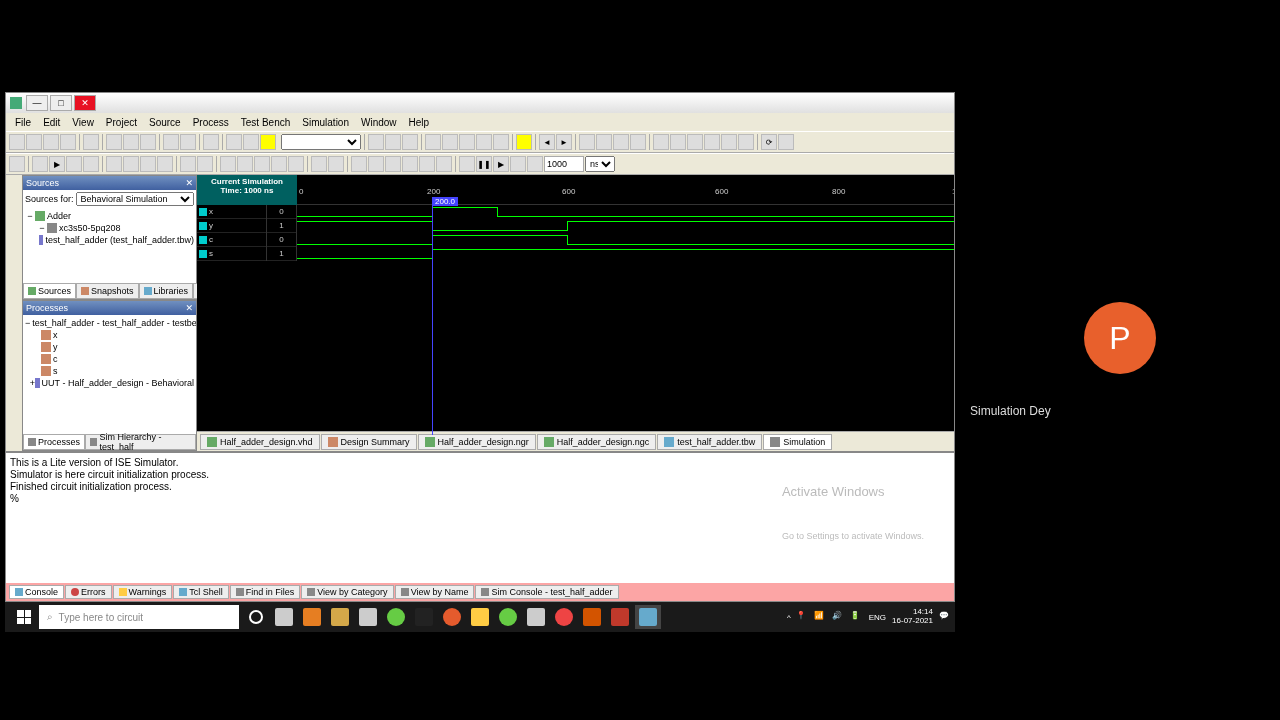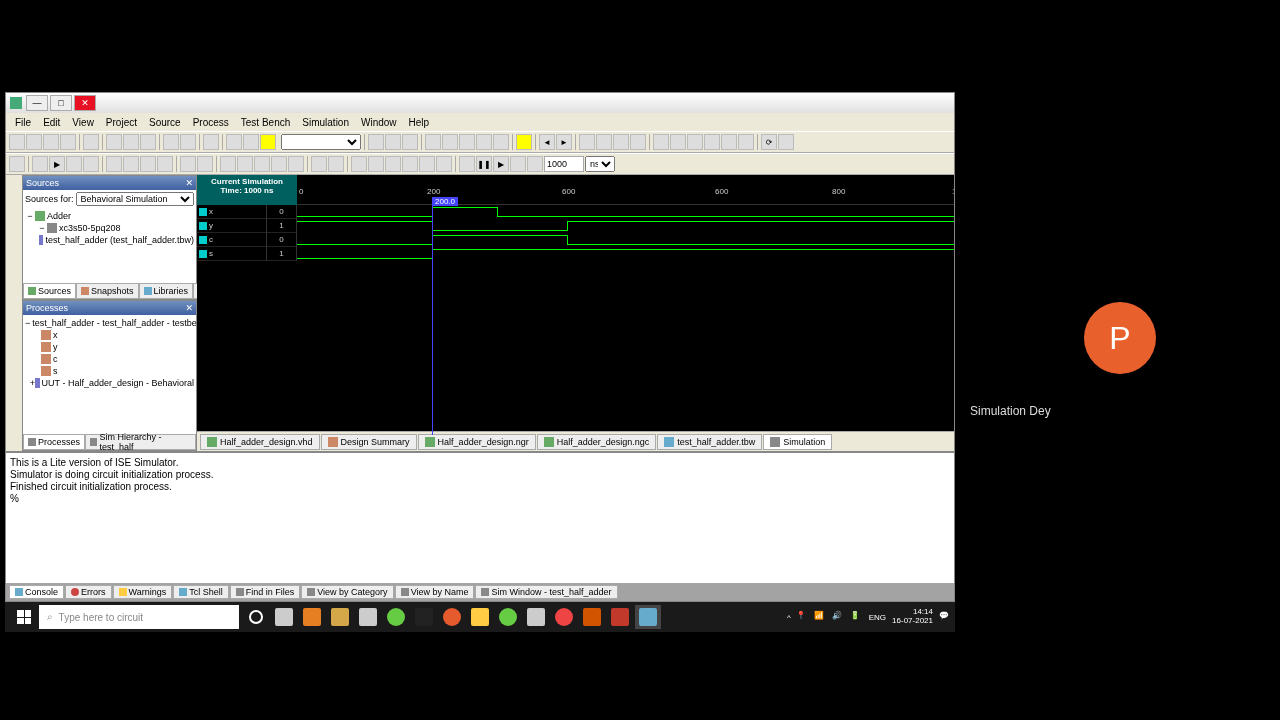--- a/index.html
+++ b/index.html
@@ -52,21 +52,21 @@
 .cursor-line { position: absolute; width: 1px; background: #44f; top: 0; bottom: 0; }
 .cursor-marker { position: absolute; background: #44f; color: #fff; font-size: 8px; padding: 0 3px; top: -14px; margin-top: 6px; }
 .edit-tabs { height: 20px; background: #ece9d8; display: flex; align-items: center; font-size: 9px; gap: 1px; padding: 0 3px; border-top: 1px solid #aaa; }
 .edit-tab { padding: 2px 6px; border: 1px solid #aaa; background: #eee; cursor: pointer; display: flex; align-items: center; gap: 3px; }
 .edit-tab.active { background: #fff; }
 .et-icon { width: 10px; height: 10px; background: #6a6; }
 .console-area { height: 150px; display: flex; flex-direction: column; border-top: 2px solid #888; }
 .console-text { flex: 1; background: #fff; font-family: 'Courier New', monospace; font-size: 10px; padding: 4px; overflow: auto; white-space: pre; position: relative; }
 .watermark { position: absolute; right: 30px; bottom: 10px; color: #bbb; font-size: 13px; font-family: 'Segoe UI'; }
 .watermark-sub { font-size: 9px; }
-.console-tabs { height: 18px; background: #a3a3a3; display: flex; font-size: 9px; align-items: center; gap: 1px; padding: 0 3px; }
+.console-tabs { height: 18px; background: #fca5a5; display: flex; font-size: 9px; align-items: center; gap: 1px; padding: 0 3px; }
 .c-tab { padding: 1px 5px; border: 1px solid #aaa; background: #eee; cursor: pointer; display: flex; align-items: center; gap: 2px; }
 .c-tab.active { background: #fff; }
 .ct-icon { width: 8px; height: 8px; }
 .taskbar { position: absolute; left: 5px; bottom: 88px; width: 950px; height: 30px; background: #1a1a1a; display: flex; align-items: center; padding: 0 4px; }
 .start-btn { width: 30px; height: 24px; display: flex; align-items: center; justify-content: center; cursor: pointer; }
 .win-logo { width: 14px; height: 14px; display: grid; grid-template-columns: 1fr 1fr; gap: 1px; }
 .win-logo span { background: #fff; }
 .search-box { flex: 0 0 200px; height: 24px; background: #fff; display: flex; align-items: center; padding: 0 8px; font-size: 10px; color: #888; gap: 6px; }
 .tb-apps { display: flex; gap: 2px; margin-left: 4px; }
 .tb-app { width: 26px; height: 24px; display: flex; align-items: center; justify-content: center; cursor: pointer; }
@@ -403,23 +403,27 @@
         <div class="edit-tab active">
             <span class="et-icon" style="background:#888"></span>
             <span>Simulation</span>
           </div>
       </div>
     </div>
   </div>
 
   <div class="console-area">
     <div class="console-text"><span>This is a Lite version of ISE Simulator.</span>
-<span>Simulator is doing circuit initialization process.</span>
+<span>Simulator is here circuit initialization process.</span>
 <span>Finished circuit initialization process.</span>
 <span>%</span>
+      <div class="watermark">
+        <div>Activate Windows</div>
+        <div class="watermark-sub">Go to Settings to activate Windows.</div>
+      </div>
     </div>
     <div class="console-tabs">
       <div class="c-tab active">
           <span class="ct-icon" style="background:#6ac"></span>
           <span>Console</span>
         </div>
       <div class="c-tab">
           <span class="ct-icon" style="background:#c44;border-radius:50%"></span>
           <span>Errors</span>
         </div>
@@ -438,21 +442,21 @@
       <div class="c-tab">
           <span class="ct-icon" style="background:#888"></span>
           <span>View by Category</span>
         </div>
       <div class="c-tab">
           <span class="ct-icon" style="background:#888"></span>
           <span>View by Name</span>
         </div>
       <div class="c-tab">
           <span class="ct-icon" style="background:#888"></span>
-          <span>Sim Window - test_half_adder</span>
+          <span>Sim Console - test_half_adder</span>
         </div>
     </div>
   </div>
 </div>
 
 <div class="taskbar">
   <div class="start-btn">
     <div class="win-logo">
         <span></span>
         <span></span>

